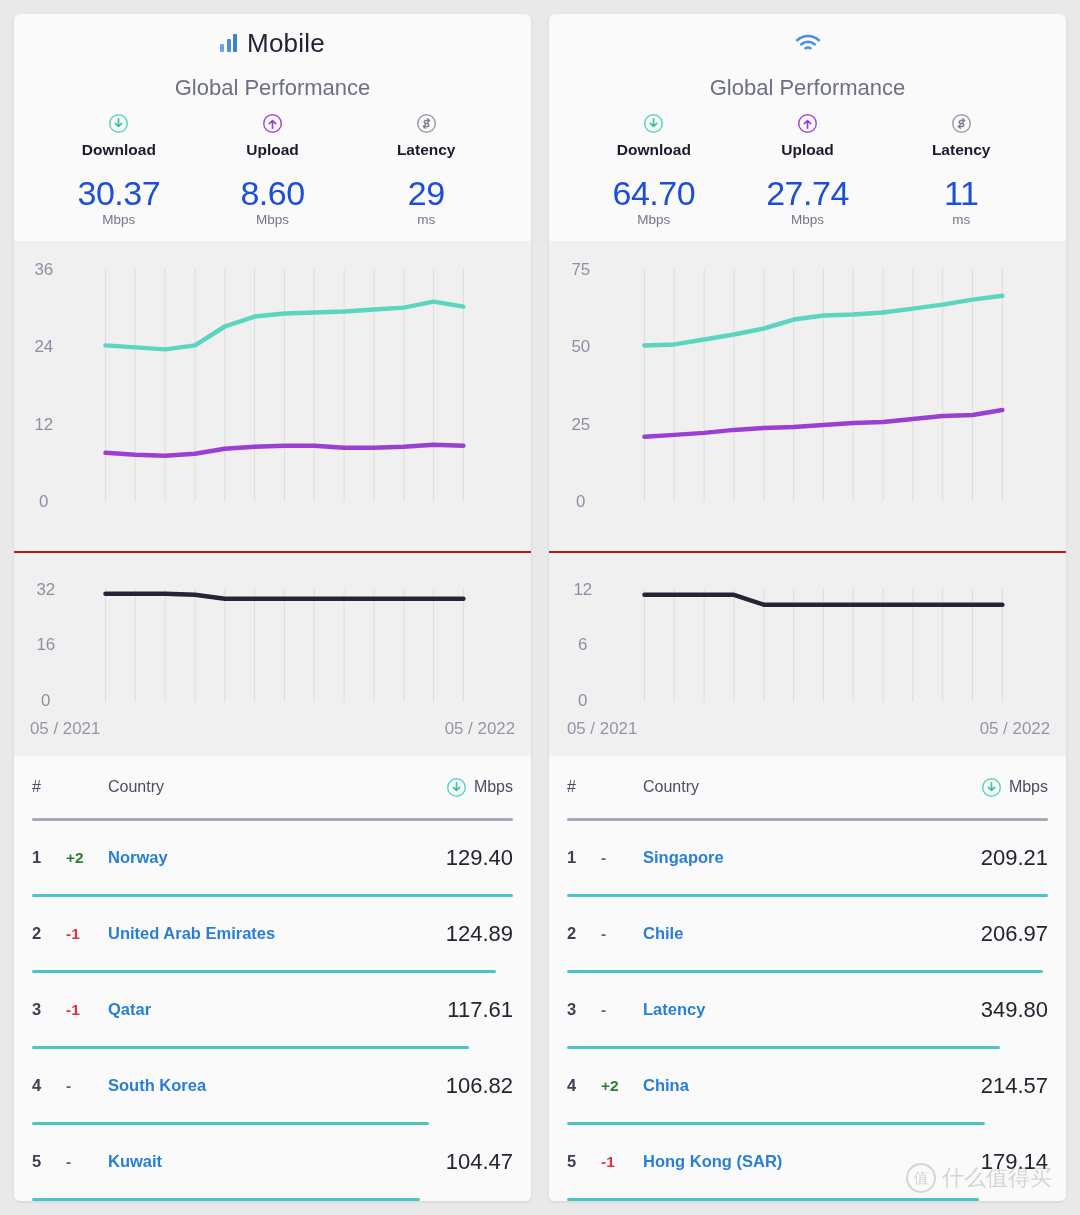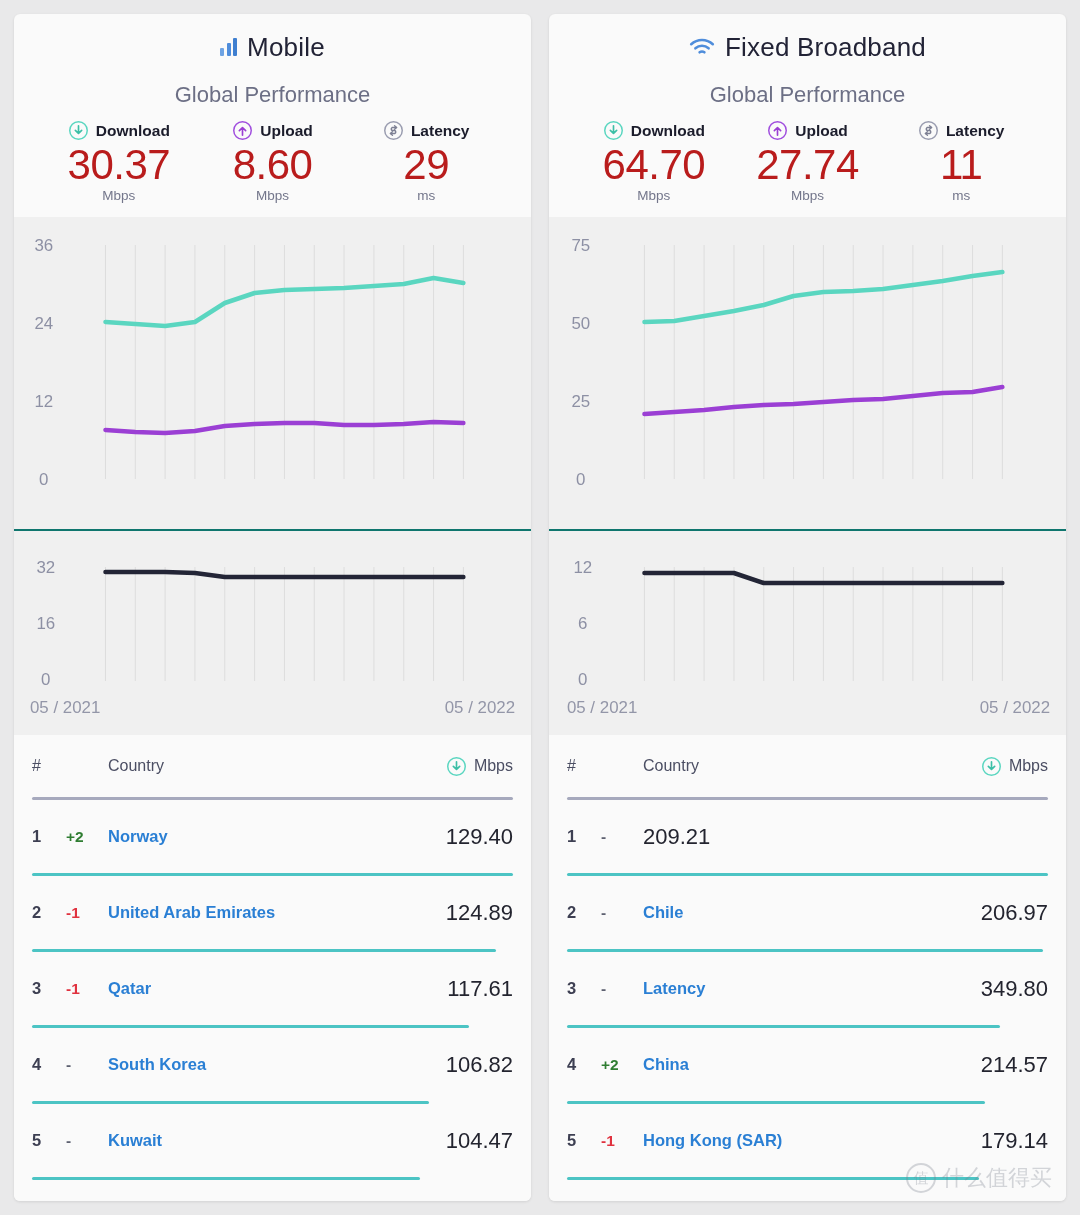--- a/index.html
+++ b/index.html
@@ -59,33 +59,33 @@
     text-align: center;
     font-size: 22px;
     color: #6c6f85;
     margin: 2px 0 12px;
     font-weight: 400;
   }
   .gp-metrics { display: flex; }
   .metric { flex: 1; display: flex; flex-direction: column; align-items: center; }
   .metric-head {
     display: flex; align-items: center; gap: 7px;
-    font-size: 15.5px; font-weight: 700; color: #1b1c2b;
+    font-size: 15.5px; font-weight: 700; color: #1b1c2b; flex-direction: column;
   }
   .metric-value {
-    font-size: 42px; color: #b91c1c; font-weight: 300;
-    line-height: 1.15; margin-top: 0; letter-spacing: -0.5px;
+    font-size: 34px; color: #1d4ed8; font-weight: 300;
+    line-height: 1.15; margin-top: 15px; letter-spacing: -0.5px;
   }
   .metric-unit { font-size: 13.5px; color: #73768b; margin-top: -1px; }
 
   .cicon { width: 21px; height: 21px; display:block; }
 
   
   .chart-area { background: #f0f0f0; position: relative; }
-  .chart-speed { height: 312px; border-bottom: 2px solid #0f766e; }
+  .chart-speed { height: 312px; border-bottom: 2px solid #b91c1c; }
   .chart-latency { height: 204px; }
   .chart-svg { display:block; width: 100%; height: 100%; }
   .ax-label { fill: #8d90a4; font-size: 17px; font-family: "Liberation Sans", sans-serif; }
   .date-label { fill: #9396a8; font-size: 17px; font-family: "Liberation Sans", sans-serif; }
 
   
   .tbl { background: #fafafa; padding: 0 18px; flex: 1; }
   .tbl-head {
     display: flex; align-items: center;
     height: 62px; font-size: 16px; color: #4b4e63;
@@ -307,21 +307,20 @@
   </div>
 
   <div class="panel">
 
     <div class="panel-title">
       <svg class="wifi-icon" viewBox="0 0 26 20">
         <path d="M2.2 7.2 a16 16 0 0 1 21.6 0" fill="none" stroke="#4f8ddb" stroke-width="2.6" stroke-linecap="round"></path>
         <path d="M6.4 11.3 a10 10 0 0 1 13.2 0" fill="none" stroke="#4f8ddb" stroke-width="2.6" stroke-linecap="round"></path>
         <path d="M10.6 15.3 a4.2 4.2 0 0 1 4.8 0" fill="none" stroke="#4f8ddb" stroke-width="2.6" stroke-linecap="round"></path>
       </svg>
-      <span class="ttl-text">Fixed Broadband</span>
     </div>
 
     <div class="gp">
       <div class="gp-title">Global Performance</div>
       <div class="gp-metrics">
 
         <div class="metric">
           <div class="metric-head">
             <svg class="cicon" viewBox="0 0 24 24">
               <circle cx="12" cy="12" r="10" fill="none" stroke="#5ad6c0" stroke-width="1.7"></circle>
@@ -428,20 +427,21 @@
             <path d="M12 6.6 V15.2 M8.4 11.8 L12 15.4 L15.6 11.8" fill="none" stroke="#3bbfa6" stroke-width="1.9" stroke-linecap="round" stroke-linejoin="round"></path>
           </svg>
           <span>Mbps</span>
         </div>
       </div>
       <div class="head-rule"></div>
 
       <div class="row">
         <div class="rk">1</div>
         <div class="chg flat">-</div>
+        <div class="cty">Singapore</div>
         <div class="val">209.21</div>
       </div>
       <div class="bar-track">
           <div class="bar-fill" style="width:100%"></div>
         </div>
 
       <div class="row">
         <div class="rk">2</div>
         <div class="chg flat">-</div>
         <div class="cty">Chile</div>

